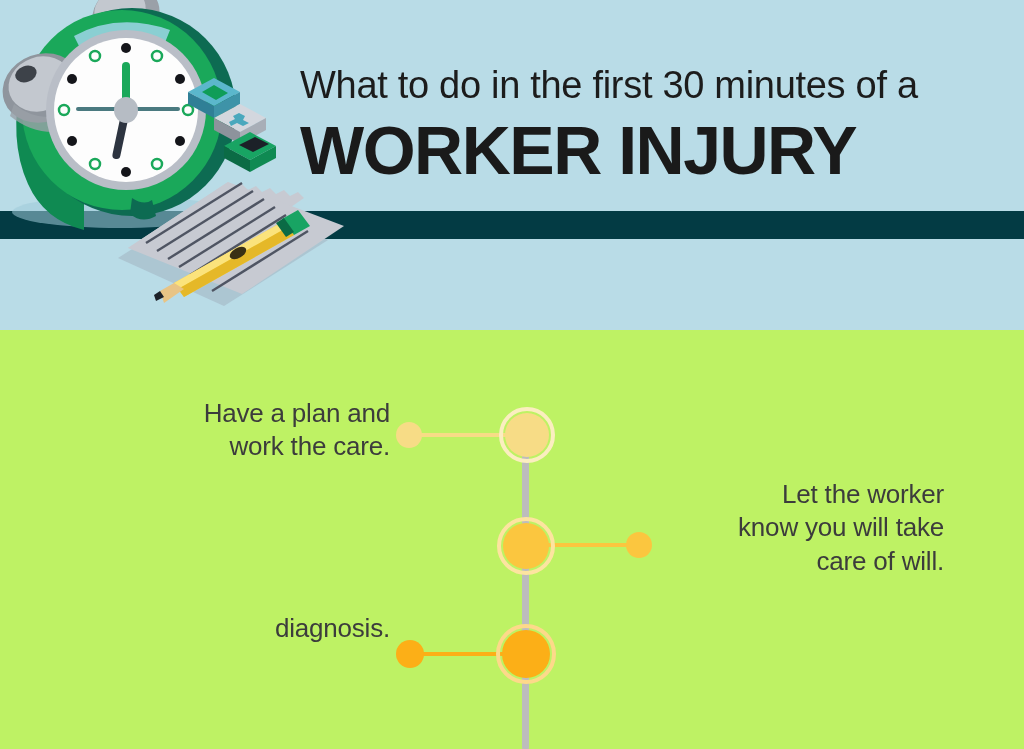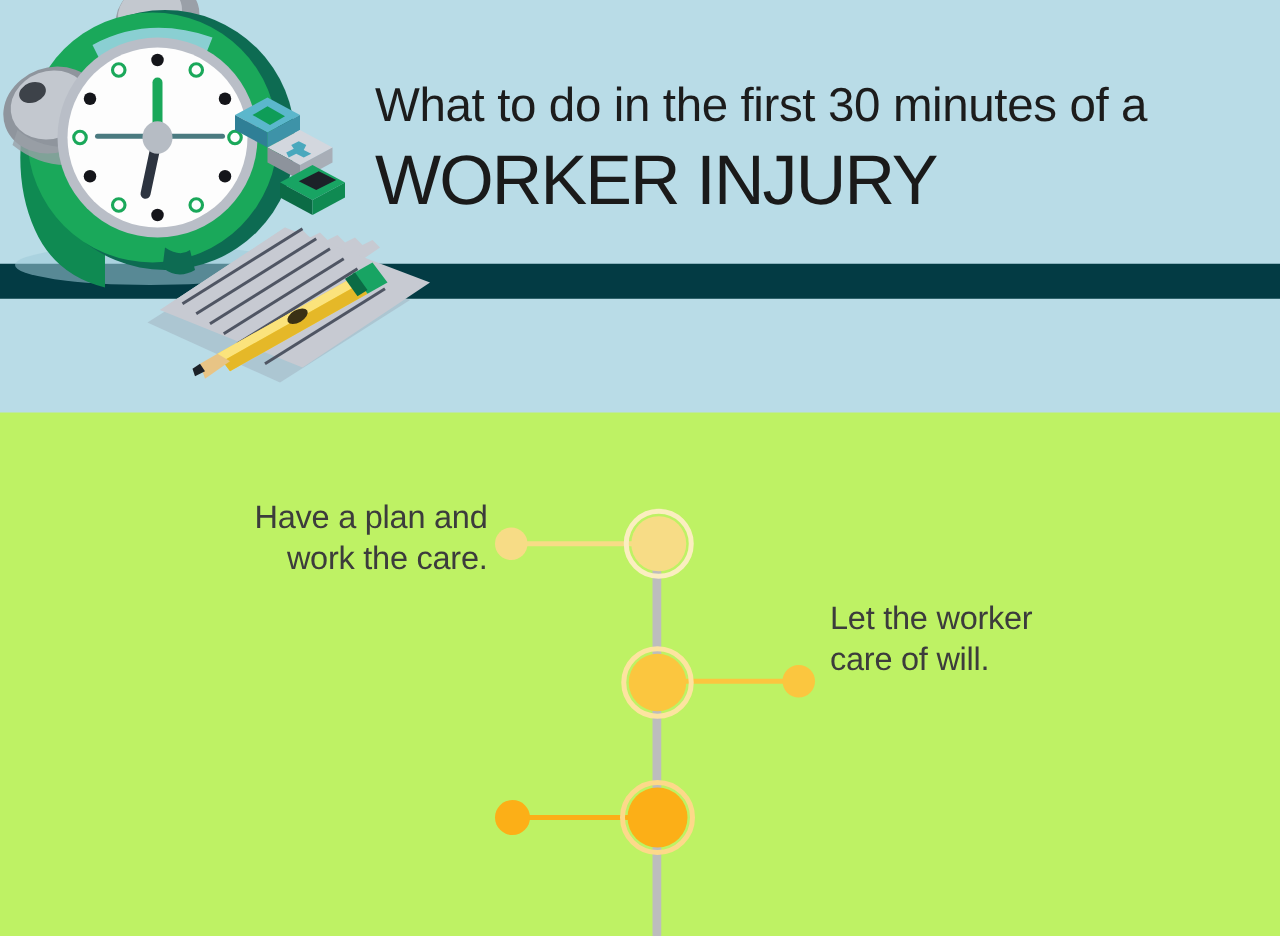--- a/index.html
+++ b/index.html
@@ -50,22 +50,22 @@
     font-family: "Liberation Sans", sans-serif;
     font-size: 38px;
     font-weight: 400;
     color: #1c1c1c;
     letter-spacing: -0.3px;
     line-height: 1.05;
     white-space: nowrap;
   }
   .title-main {
     font-family: "Liberation Sans", sans-serif;
-    font-size: 56px;
-    font-weight: 400;
+    font-size: 68px;
+    font-weight: 700;
     color: #1a1a1a;
     letter-spacing: -1.5px;
     line-height: 1.0;
     margin-top: 10px;
     white-space: nowrap;
   }
 
   
   .illustration {
     position: absolute;
@@ -117,21 +117,21 @@
   .step-label {
     position: absolute;
     font-family: "Liberation Sans", sans-serif;
     font-size: 26px;
     font-weight: 400;
     color: #3c3c3c;
     line-height: 1.28;
     letter-spacing: -0.2px;
   }
   .label-right-align { text-align: right; }
-  .label-left-align { text-align: left; }
+  .label-left-align { text-align: right; }
 </style>
 </head>
 <body>
 
 <div class="page">
 
   <div class="header-band"></div>
   <div class="header-stripe"></div>
 
   <svg class="illustration" viewBox="0 0 360 330" width="360" height="330">
@@ -243,28 +243,30 @@
       <div>Have a plan and</div>
       <div>work the care.</div>
     </div>
     <div class="connector" style="left:406px; top:103px; width:116px; background:#f7dc86;"></div>
     <div class="enddot" style="left:396px; top:92px; width:26px; height:26px; background:#f7dc86;"></div>
     <div class="node-ring" style="left:499px; top:77px; width:56px; height:56px; border:4px solid #fbeec0;"></div>
     <div class="node" style="left:505px; top:83px; width:44px; height:44px; background:#f7dc86;"></div>
 
     <div class="step-label label-left-align" style="left:664px; top:148px; width:280px;">
       <div>Let the worker</div>
+      <div>know you will take</div>
       <div>care of will.</div>
     </div>
     <div class="connector" style="left:528px; top:213px; width:112px; background:#fbc63f;"></div>
     <div class="enddot" style="left:626px; top:202px; width:26px; height:26px; background:#fbc63f;"></div>
     <div class="node-ring" style="left:497px; top:187px; width:58px; height:58px; border:4px solid #fde4a0;"></div>
     <div class="node" style="left:503px; top:193px; width:46px; height:46px; background:#fbc63f;"></div>
 
     <div class="step-label label-right-align" style="left:140px; top:282px; width:250px;">
+      <div>diagnosis.</div>
     </div>
     <div class="connector" style="left:406px; top:322px; width:116px; background:#fcaf17;"></div>
     <div class="enddot" style="left:396px; top:310px; width:28px; height:28px; background:#fcaf17;"></div>
     <div class="node-ring" style="left:496px; top:294px; width:60px; height:60px; border:4px solid #fdd98a;"></div>
     <div class="node" style="left:502px; top:300px; width:48px; height:48px; background:#fcaf17;"></div>
 
   </div>
 </div>
 
 </body></html>

